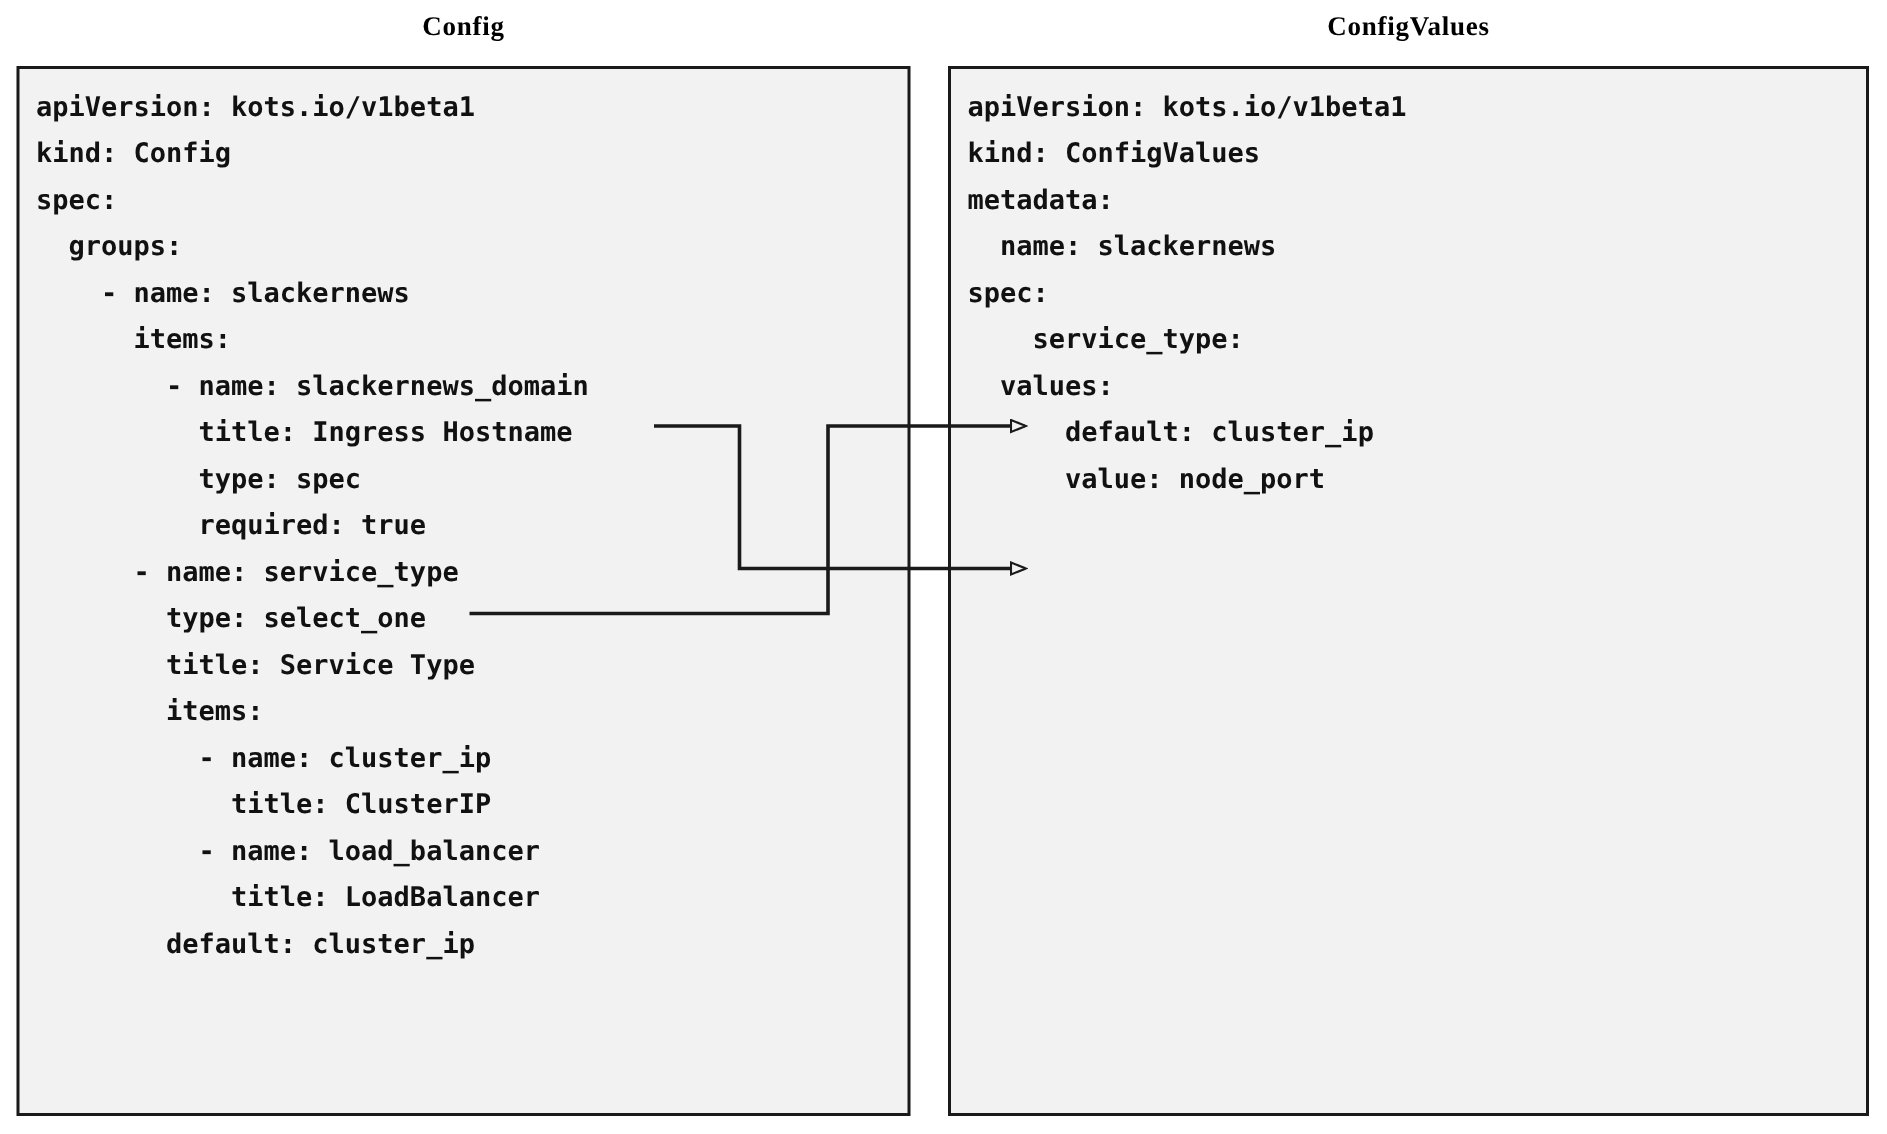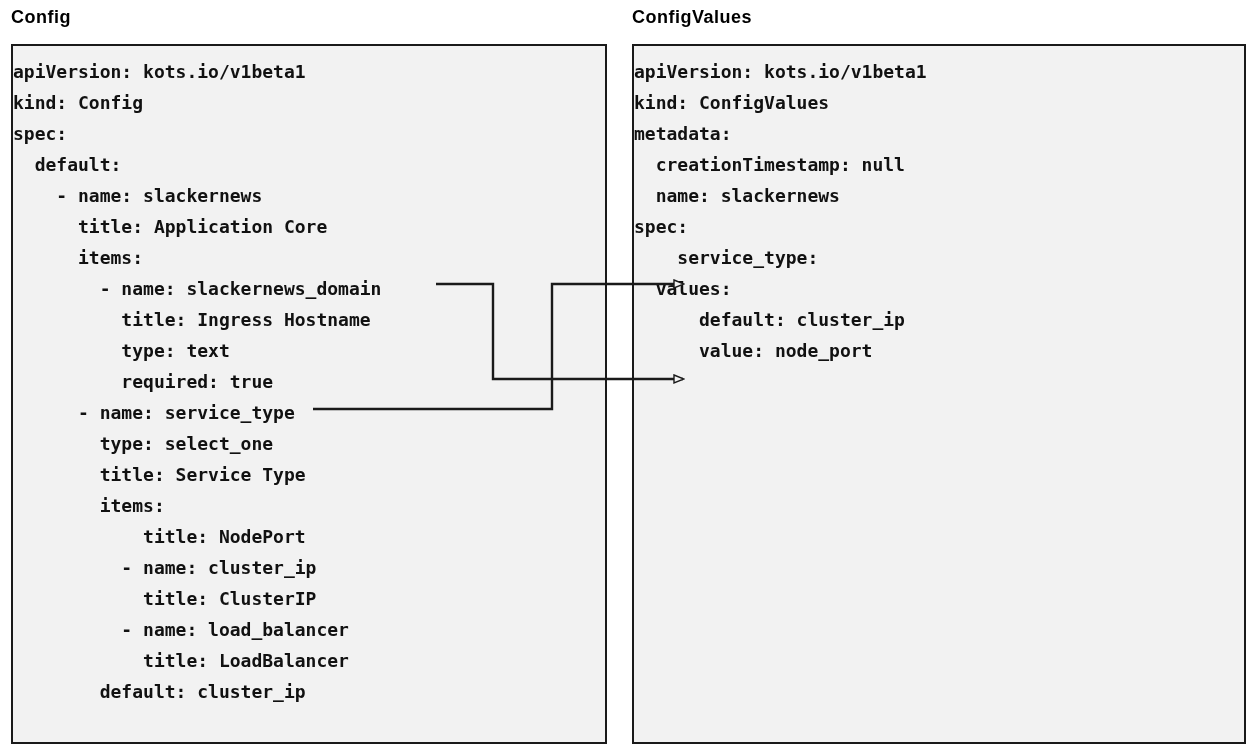--- a/index.html
+++ b/index.html
@@ -16,24 +16,25 @@
     width: 1258px;
     height: 756px;
     background: #ffffff;
     overflow: hidden;
   }
 
   
   .panel-title {
     position: absolute;
     top: 7px;
-    font-family: Liberation Sans, sans-serif;
+    font-family: Liberation Serif, serif;
     font-size: 18px;
     font-weight: bold;
     color: #000000;
+    text-align: center;
     letter-spacing: 0.5px;
     white-space: nowrap;
   }
   #title-config   { left: 11px;  width: 596px; }
   #title-values   { left: 632px; width: 614px; }
 
   
   .panel {
     position: absolute;
     top: 44px;
@@ -56,20 +57,21 @@
   .yaml-line {
     position: relative;
     height: 31px;
     line-height: 31px;
     font-family: "DejaVu Sans Mono", "Liberation Mono", monospace;
     font-size: 18px;
     font-weight: bold;
     color: #111111;
     white-space: pre;
     letter-spacing: 0px;
+    padding-left: 11px;
   }
 
   
   #connectors {
     position: absolute;
     left: 0;
     top: 0;
     width: 1258px;
     height: 756px;
     pointer-events: none;
@@ -82,47 +84,44 @@
 
   <div class="panel-title" id="title-config">Config</div>
 
   <div class="panel-title" id="title-values">ConfigValues</div>
 
   <div class="panel" id="panel-config">
     <div class="yaml-block" id="config-lines">
         <div class="yaml-line">apiVersion: kots.io/v1beta1</div>
         <div class="yaml-line">kind: Config</div>
         <div class="yaml-line">spec:</div>
-        <div class="yaml-line">  default:</div>
+        <div class="yaml-line">  groups:</div>
         <div class="yaml-line">    - name: slackernews</div>
-        <div class="yaml-line">      title: Application Core</div>
         <div class="yaml-line">      items:</div>
         <div class="yaml-line">        - name: slackernews_domain</div>
         <div class="yaml-line">          title: Ingress Hostname</div>
-        <div class="yaml-line">          type: text</div>
+        <div class="yaml-line">          type: spec</div>
         <div class="yaml-line">          required: true</div>
         <div class="yaml-line">      - name: service_type</div>
         <div class="yaml-line">        type: select_one</div>
         <div class="yaml-line">        title: Service Type</div>
         <div class="yaml-line">        items:</div>
-        <div class="yaml-line">            title: NodePort</div>
         <div class="yaml-line">          - name: cluster_ip</div>
         <div class="yaml-line">            title: ClusterIP</div>
         <div class="yaml-line">          - name: load_balancer</div>
         <div class="yaml-line">            title: LoadBalancer</div>
         <div class="yaml-line">        default: cluster_ip</div>
       </div>
   </div>
 
   <div class="panel" id="panel-values">
     <div class="yaml-block" id="values-lines">
         <div class="yaml-line">apiVersion: kots.io/v1beta1</div>
         <div class="yaml-line">kind: ConfigValues</div>
         <div class="yaml-line">metadata:</div>
-        <div class="yaml-line">  creationTimestamp: null</div>
         <div class="yaml-line">  name: slackernews</div>
         <div class="yaml-line">spec:</div>
         <div class="yaml-line">    service_type:</div>
         <div class="yaml-line">  values:</div>
         <div class="yaml-line">      default: cluster_ip</div>
         <div class="yaml-line">      value: node_port</div>
       </div>
   </div>
 
   <svg id="connectors" viewBox="0 0 1258 756" xmlns="http://www.w3.org/2000/svg">

